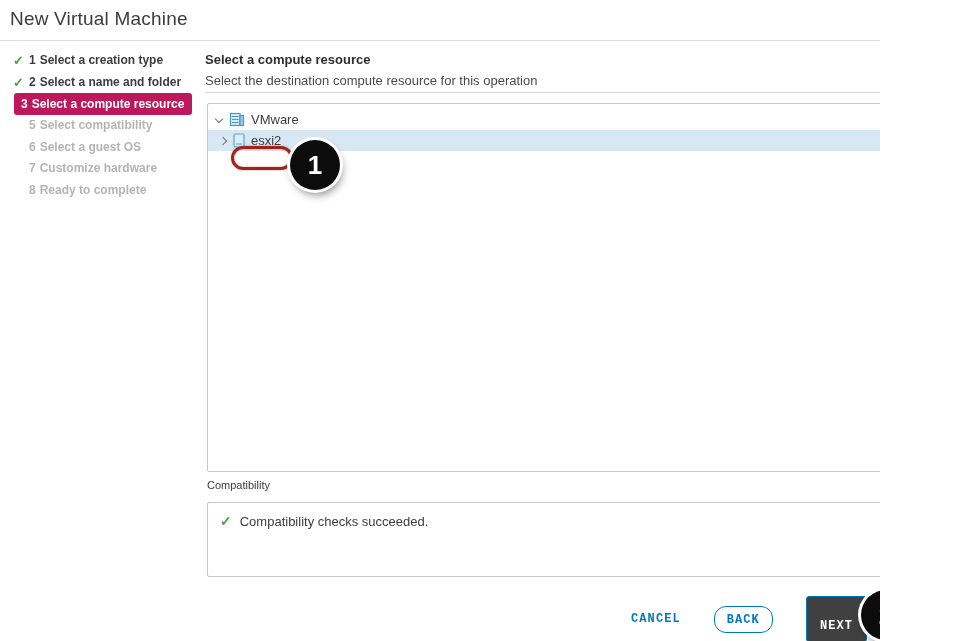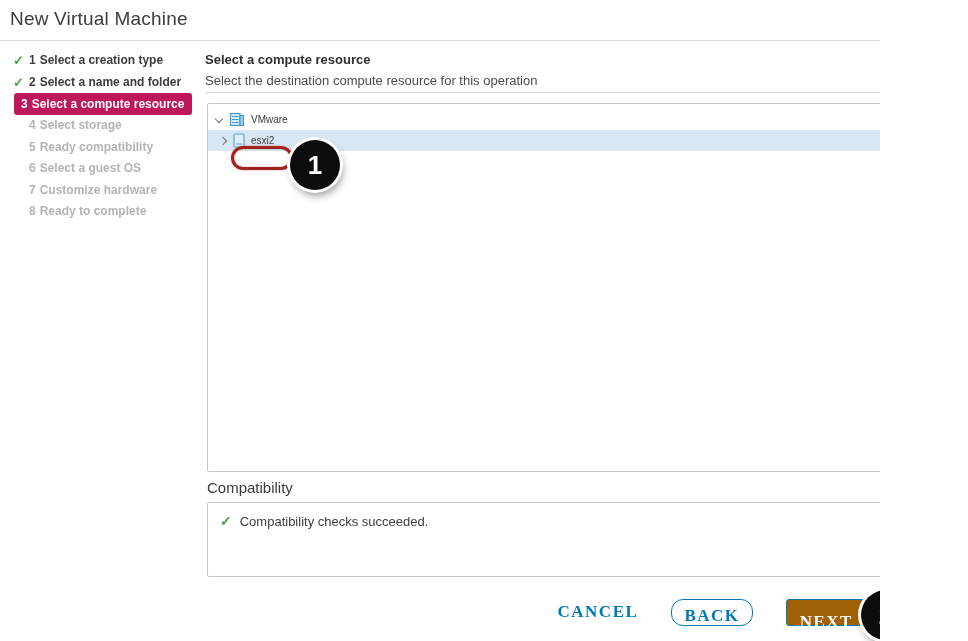--- a/index.html
+++ b/index.html
@@ -26,35 +26,35 @@
 
   
   .tree-box { position:absolute; left:207px; top:103px; width:748px; height:369px; border:1px solid #c8c8c8; border-radius:2px; padding-top:5px; overflow:hidden; }
   .tree-row { position:relative; height:21px; line-height:21px; display:flex; align-items:center; padding-left:8px; cursor:default; }
   .tree-row.lvl1 { padding-left:16px; }
   .tree-row.selected { background:#d7e7f3;padding-left:12px; }
   .chev { width:6px; height:6px; border-right:1.5px solid #717171; border-bottom:1.5px solid #717171; display:inline-block; margin-right:7px; flex:0 0 auto; }
   .chev.right { transform:rotate(-45deg); }
   .chev.down { transform:rotate(45deg); margin-top:-2px; }
   .tree-icon { display:inline-flex; margin-right:6px; flex:0 0 auto; }
-  .tree-label { font-size:10px; color:#3c3c3c; }
+  .tree-label { font-size:13px; color:#3c3c3c; }
 
   
-  .compat-label { position:absolute; left:207px; top:479px; font-size:15px; color:#3c3c3c; }
+  .compat-label { position:absolute; left:207px; top:479px; font-size:11px; color:#3c3c3c; }
   .compat-box { position:absolute; left:207px; top:502px; width:748px; height:75px; border:1px solid #c8c8c8; border-radius:2px; padding:10px 12px; }
   .compat-line { display:flex; align-items:center; }
   .compat-check { color:#49a542; font-size:14px; font-weight:bold; margin-right:8px; }
   .compat-text { font-size:13px; color:#3c3c3c; }
 
   
   .footer { position:absolute; top:596px; right:13px; display:flex; align-items:center; gap:33px; }
-  .btn { font-family:Liberation Serif, serif; font-size:17px; font-weight:bold; letter-spacing:.09em; cursor:pointer; }
+  .btn { font-family:Liberation Mono, monospace; font-size:12px; font-weight:bold; letter-spacing:.09em; cursor:pointer; }
   .btn-link { color:#0079b8; background:none; border:none; padding:6px 0; }
   .btn-outline { color:#0079b8; background:#fff; border:1.5px solid #0079b8; border-radius:12px; padding:6px 12px; height:27px; }
-  .btn-primary { color:#fff; background:#a16207; border:1.5px solid #0079b8; border-radius:3px; padding:12px 13px; height:27px; }
+  .btn-primary { color:#fff; background:#404040; border:1.5px solid #0079b8; border-radius:3px; padding:22px 13px; height:27px; }
 
   
   .ann-oval { position:absolute; border:3.5px solid #a2231d; border-radius:13px; box-shadow:0 0 2px rgba(162,35,29,.5), inset 0 0 2px rgba(162,35,29,.5); pointer-events:none; }
   .ann-oval-1 { left:231px; top:146px; width:62px; height:24px; }
   .ann-ring-2 { left:897px; top:587px; width:69px; height:42px; border-radius:15px; }
   .ann-circle { position:absolute; width:50px; height:50px; background:#0c0c0c; border-radius:50%; color:#fff;
     display:flex; align-items:center; justify-content:center; font-size:26px; font-weight:bold;
     box-shadow:0 0 0 3px #fff, 2px 5px 9px rgba(0,0,0,.45); pointer-events:none; }
   .ann-circle-1 { left:290px; top:140px; }
   .ann-circle-2 { left:861px; top:590px; }
@@ -73,24 +73,21 @@
       <span class="num">1</span><span>Select a creation type</span>
     </li>
     <li class="step done">
       <span class="check">✓</span>
       <span class="num">2</span><span>Select a name and folder</span>
     </li>
     <li class="step active">
       <span class="num">3</span><span>Select a compute resource</span>
     </li>
     <li class="step pending">
-      <span class="num">4</span><span>Select storage</span>
-    </li>
-    <li class="step pending">
-      <span class="num">5</span><span>Ready compatibility</span>
+      <span class="num">5</span><span>Select compatibility</span>
     </li>
     <li class="step pending">
       <span class="num">6</span><span>Select a guest OS</span>
     </li>
     <li class="step pending">
       <span class="num">7</span><span>Customize hardware</span>
     </li>
     <li class="step pending">
       <span class="num">8</span><span>Ready to complete</span>
     </li>

